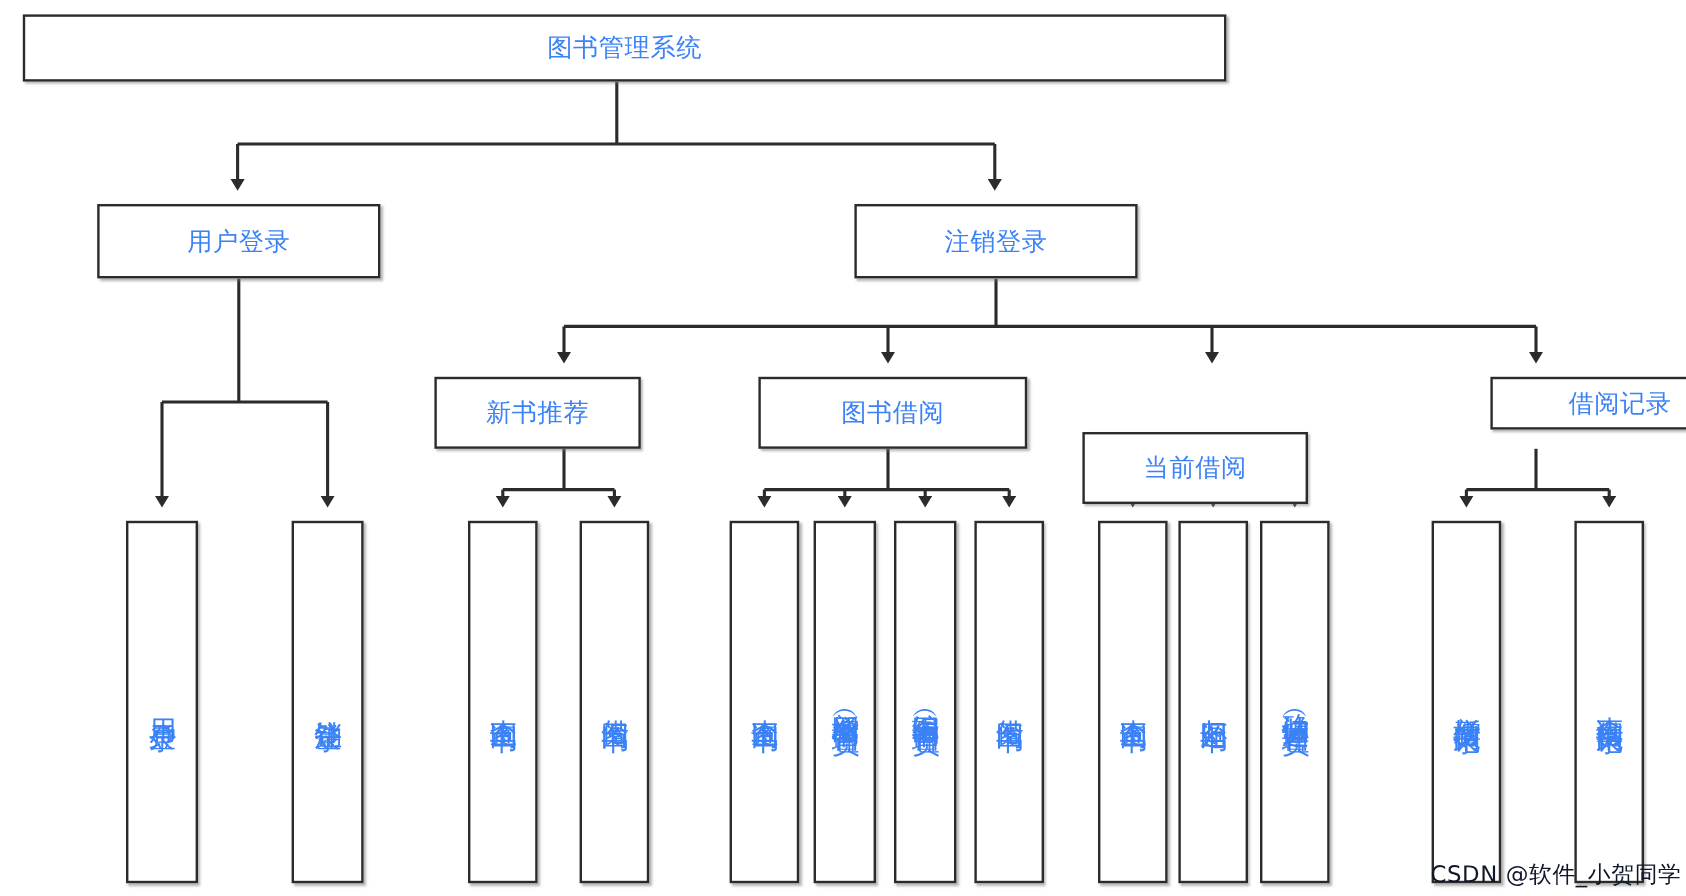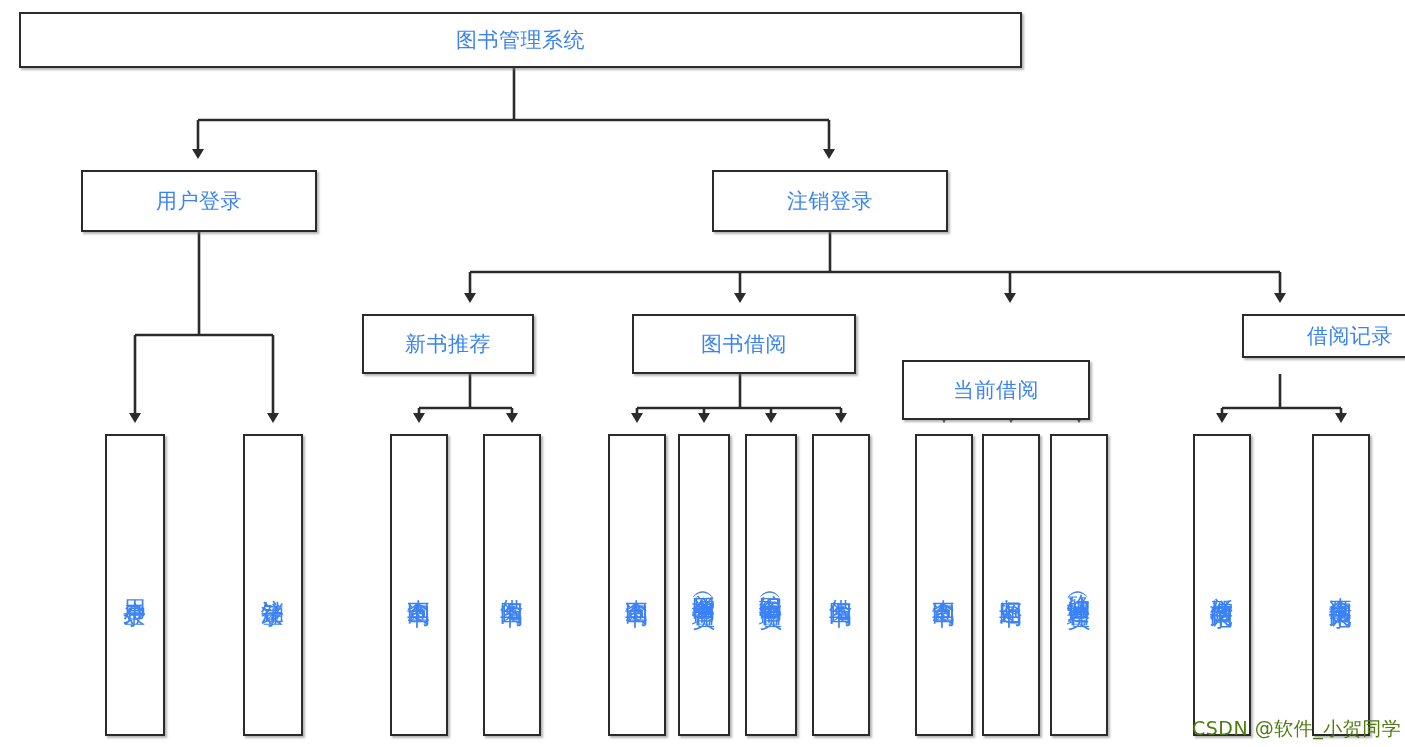--- a/index.html
+++ b/index.html
@@ -46,21 +46,21 @@
   }
   .node-box.vertical .node-label {
     writing-mode: vertical-rl;
     text-orientation: upright;
     font-size: 23px;
     letter-spacing: 2px;
     line-height: 1.05;
   }
   .watermark {
     position: absolute;
-    color: #4d7c0f;
+    color: #0f172a;
     font-size: 19px;
     letter-spacing: 0.5px;
     white-space: nowrap;
     user-select: none;
   }
 </style>
 </head>
 <body>
 
 <div id="canvas">

